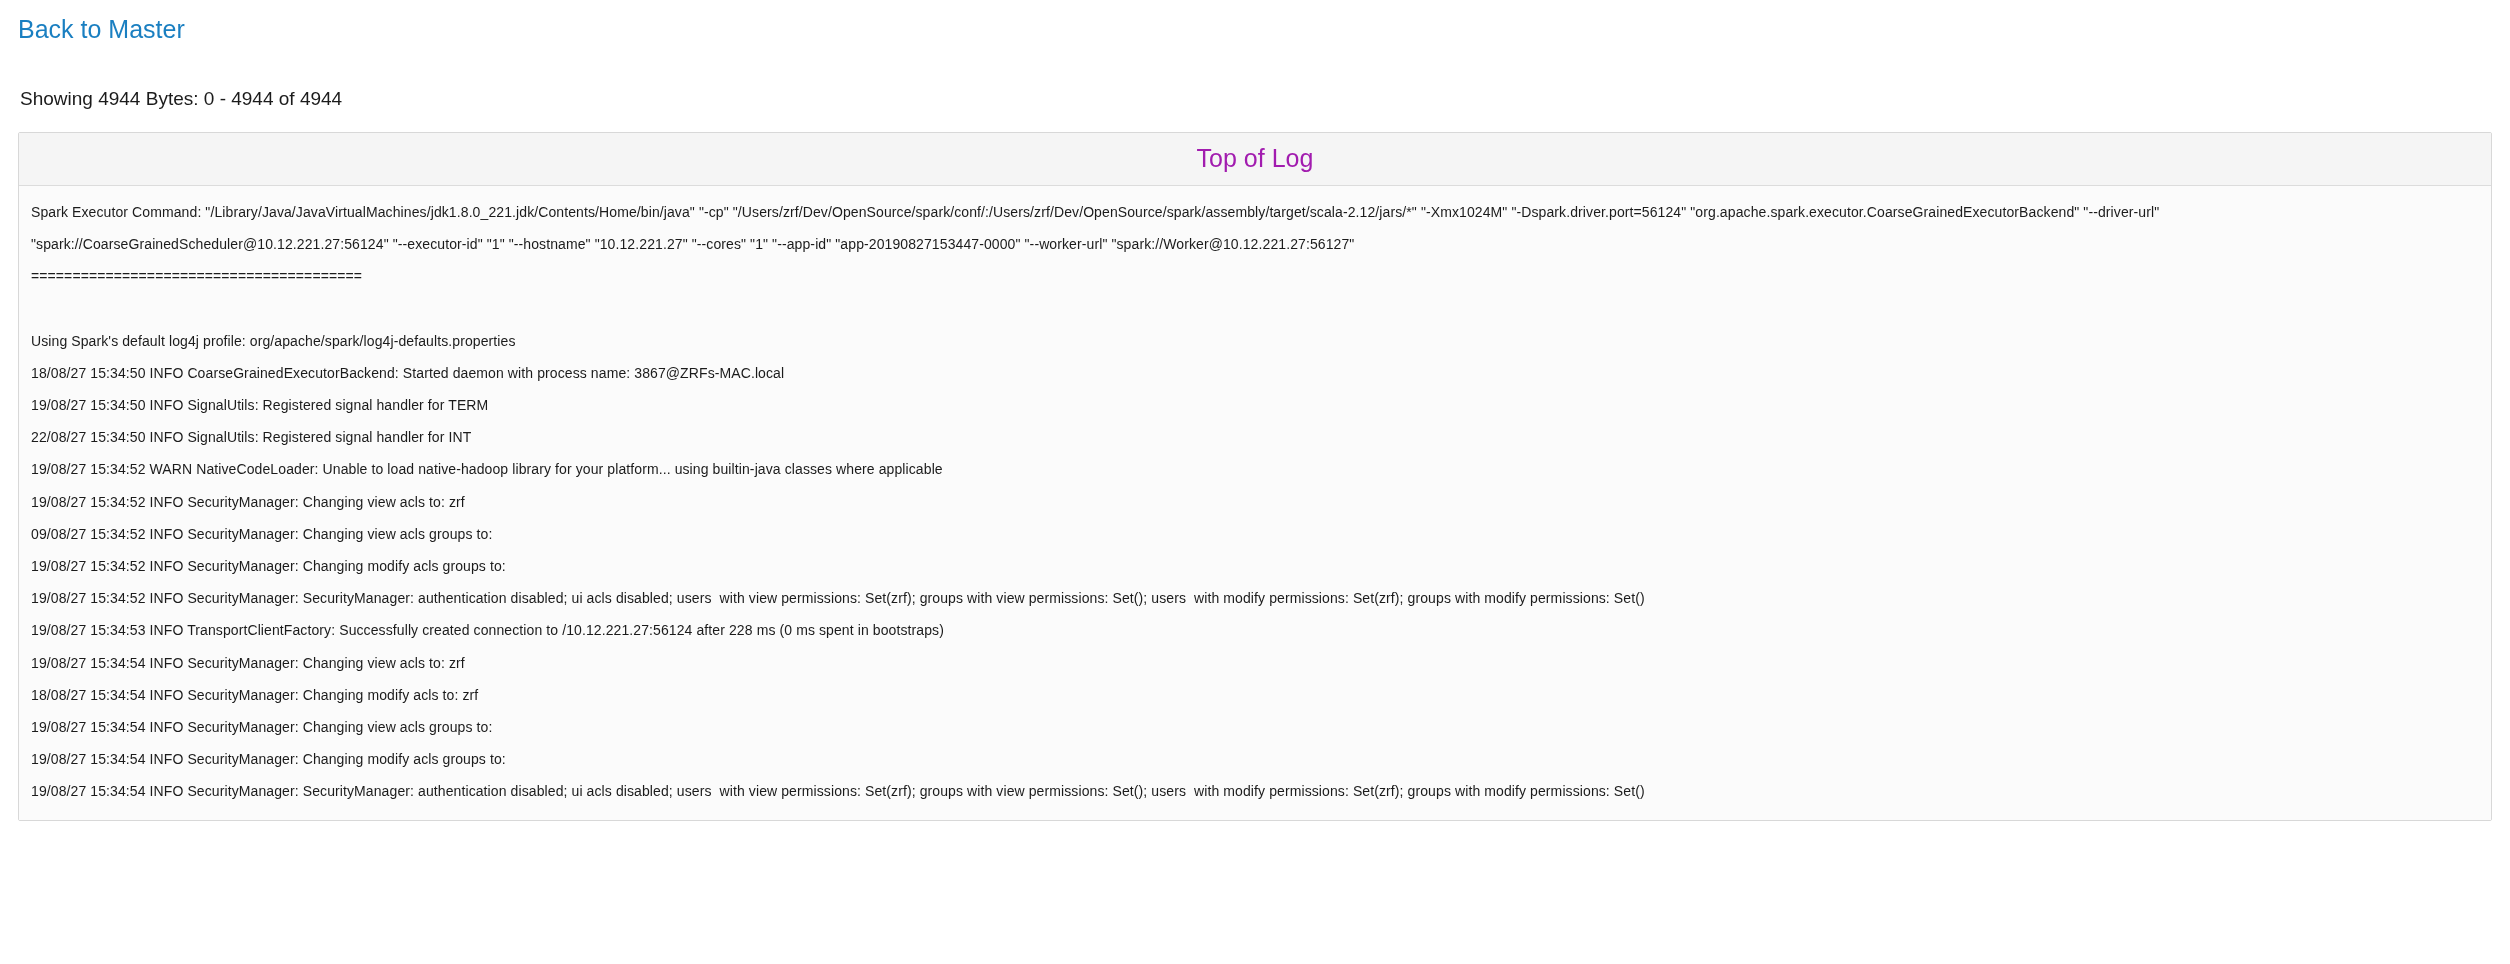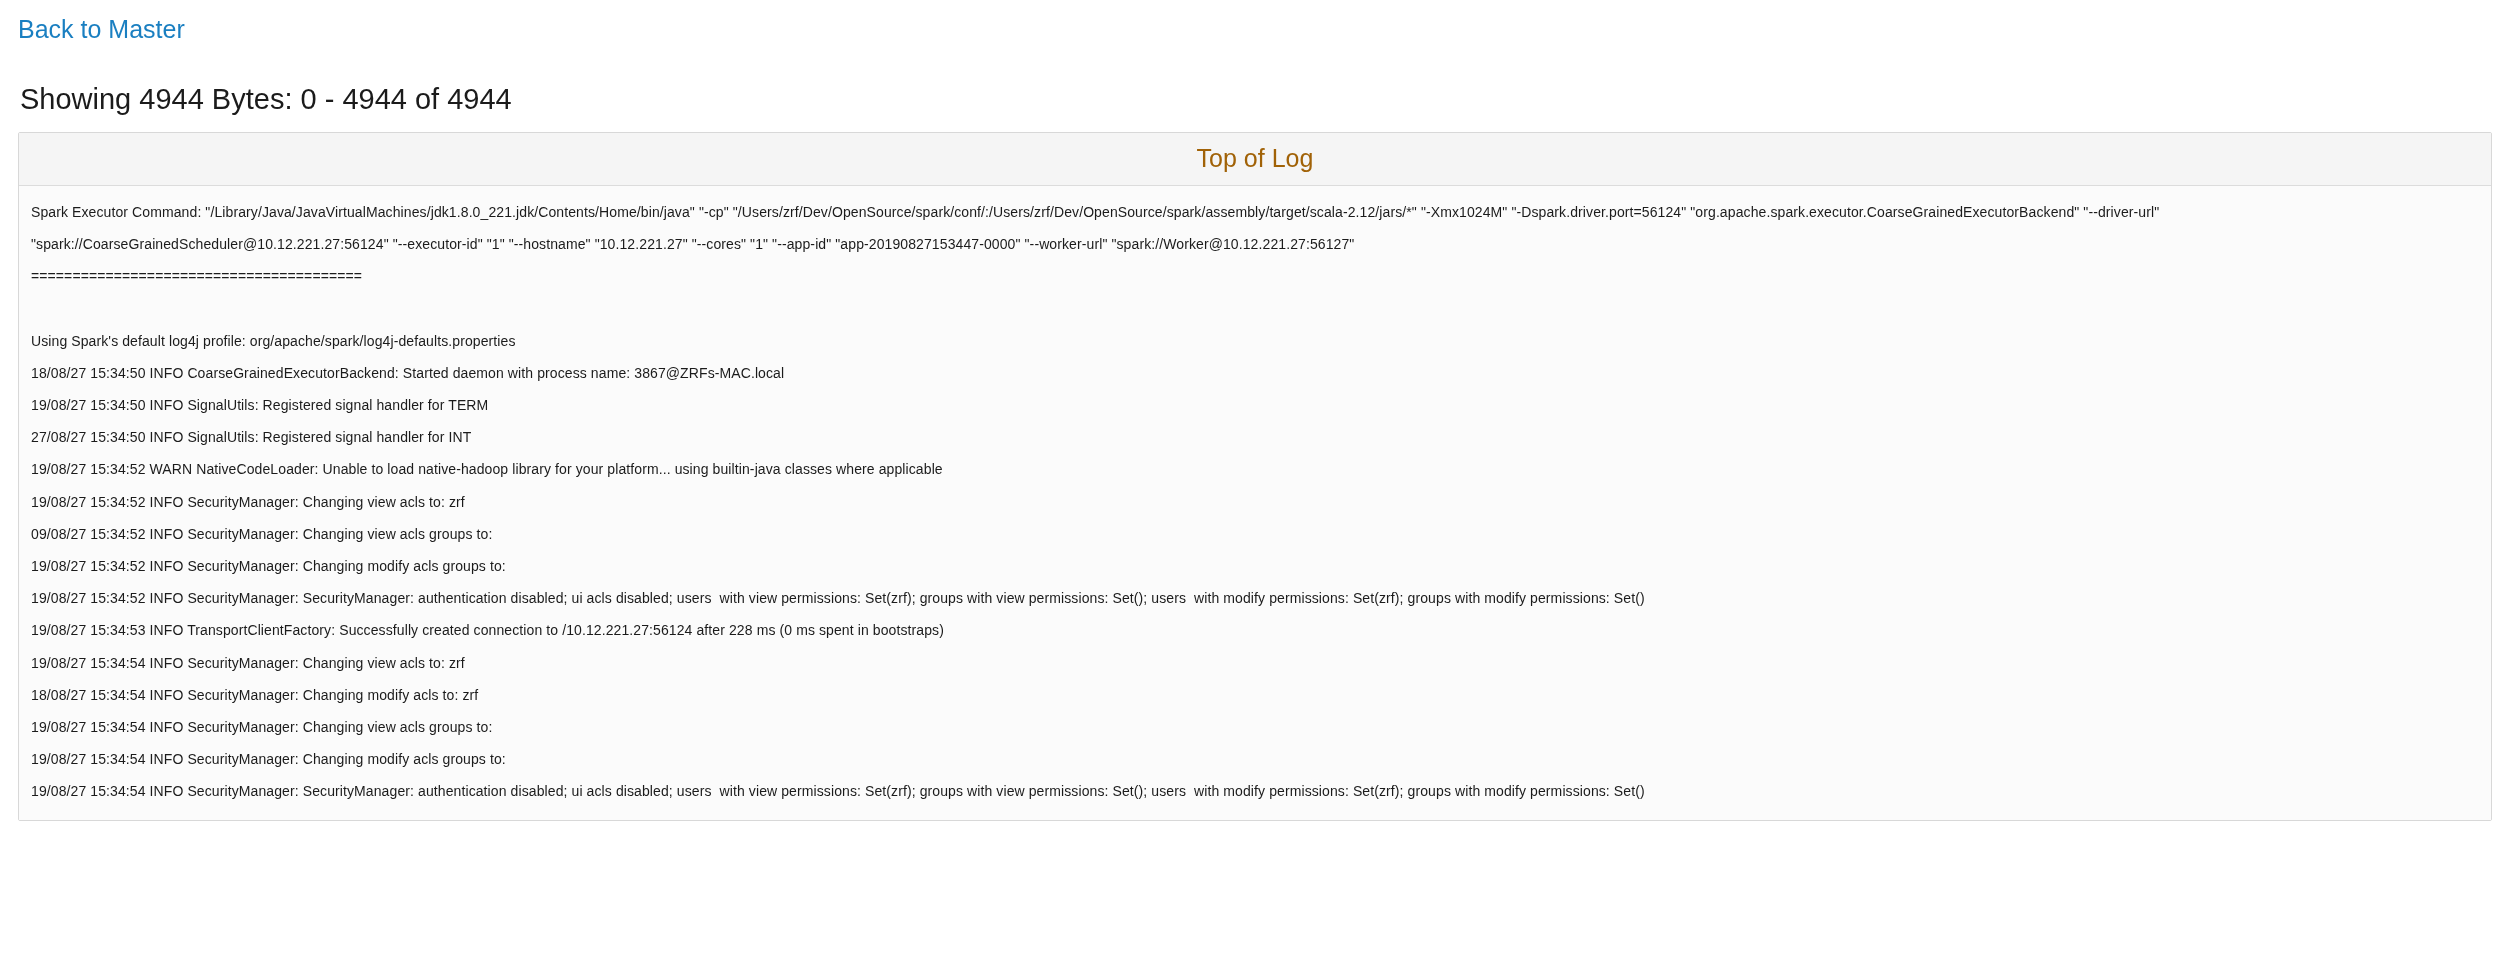--- a/index.html
+++ b/index.html
@@ -20,38 +20,38 @@
   .back-link {
     display: inline-block;
     color: #1a7fc1;
     font-size: 25px;
     line-height: 30px;
     text-decoration: none;
     cursor: pointer;
     margin-bottom: 28px;
   }
   .showing-line {
-    font-size: 29px;
+    font-size: 19px;
     line-height: 30px;
     color: #1b1b1b;
     margin: 12px 0 18px 2px;
   }
   .log-panel {
     border: 1px solid #d8d8d8;
     border-radius: 2px;
     background: #ffffff;
     box-sizing: border-box;
   }
   .log-header {
     background: #f5f5f5;
     border-bottom: 1px solid #dcdcdc;
     text-align: center;
     font-size: 25px;
     line-height: 30px;
-    color: #a16207;
+    color: #a21caf;
     padding: 10px 0 12px 0;
   }
   .log-body {
     padding: 10px 12px 12px 12px;
     background: #fbfbfb;
   }
   .log-line {
     font-size: 14px;
     line-height: 32.2px;
     color: #1b1b1b;
@@ -73,21 +73,21 @@
 
   <div class="log-panel">
     <div class="log-header">Top of Log</div>
     <div class="log-body">
       <div class="log-line">Spark Executor Command: "/Library/Java/JavaVirtualMachines/jdk1.8.0_221.jdk/Contents/Home/bin/java" "-cp" "/Users/zrf/Dev/OpenSource/spark/conf/:/Users/zrf/Dev/OpenSource/spark/assembly/target/scala-2.12/jars/*" "-Xmx1024M" "-Dspark.driver.port=56124" "org.apache.spark.executor.CoarseGrainedExecutorBackend" "--driver-url" "spark://CoarseGrainedScheduler@10.12.221.27:56124" "--executor-id" "1" "--hostname" "10.12.221.27" "--cores" "1" "--app-id" "app-20190827153447-0000" "--worker-url" "spark://Worker@10.12.221.27:56127"</div>
       <div class="log-line">========================================</div>
       <div class="log-line blank"></div>
       <div class="log-line">Using Spark's default log4j profile: org/apache/spark/log4j-defaults.properties</div>
       <div class="log-line">18/08/27 15:34:50 INFO CoarseGrainedExecutorBackend: Started daemon with process name: 3867@ZRFs-MAC.local</div>
       <div class="log-line">19/08/27 15:34:50 INFO SignalUtils: Registered signal handler for TERM</div>
-      <div class="log-line">27/08/27 15:34:50 INFO SignalUtils: Registered signal handler for INT</div>
+      <div class="log-line">22/08/27 15:34:50 INFO SignalUtils: Registered signal handler for INT</div>
       <div class="log-line">19/08/27 15:34:52 WARN NativeCodeLoader: Unable to load native-hadoop library for your platform... using builtin-java classes where applicable</div>
       <div class="log-line">19/08/27 15:34:52 INFO SecurityManager: Changing view acls to: zrf</div>
       <div class="log-line">09/08/27 15:34:52 INFO SecurityManager: Changing view acls groups to:</div>
       <div class="log-line">19/08/27 15:34:52 INFO SecurityManager: Changing modify acls groups to:</div>
       <div class="log-line">19/08/27 15:34:52 INFO SecurityManager: SecurityManager: authentication disabled; ui acls disabled; users  with view permissions: Set(zrf); groups with view permissions: Set(); users  with modify permissions: Set(zrf); groups with modify permissions: Set()</div>
       <div class="log-line">19/08/27 15:34:53 INFO TransportClientFactory: Successfully created connection to /10.12.221.27:56124 after 228 ms (0 ms spent in bootstraps)</div>
       <div class="log-line">19/08/27 15:34:54 INFO SecurityManager: Changing view acls to: zrf</div>
       <div class="log-line">18/08/27 15:34:54 INFO SecurityManager: Changing modify acls to: zrf</div>
       <div class="log-line">19/08/27 15:34:54 INFO SecurityManager: Changing view acls groups to:</div>
       <div class="log-line">19/08/27 15:34:54 INFO SecurityManager: Changing modify acls groups to:</div>

